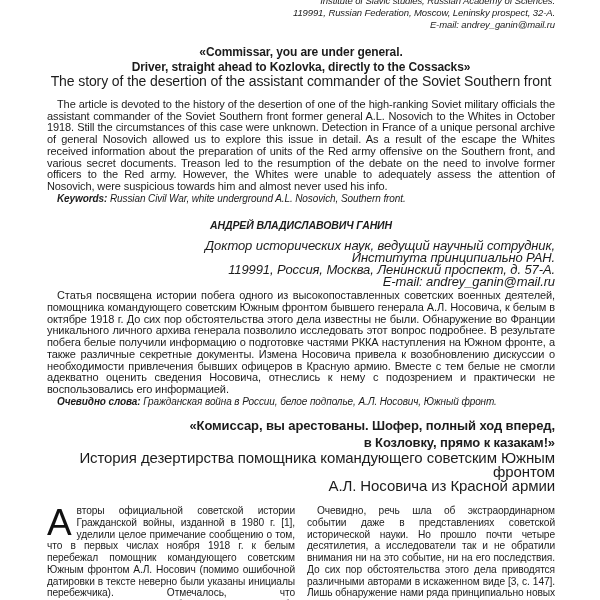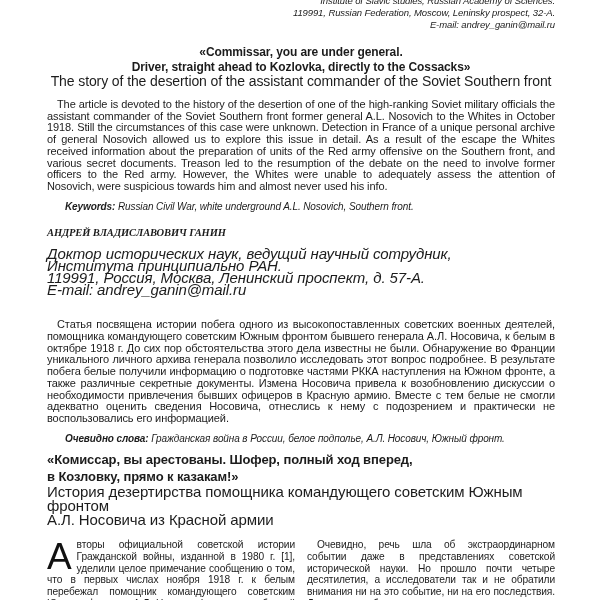--- a/index.html
+++ b/index.html
@@ -40,48 +40,47 @@
   }
   
   p.abstract {
     margin: 11px 0 0 0;
     text-align: justify;
     text-indent: 10px;
     font-size: 11px;
     line-height: 11.7px;
   }
   p.keywords {
-    margin: 8px;
+    margin: 0;
     text-align: left;
     text-indent: 10px;
     font-style: italic;
     font-size: 10px;
     line-height: 11.7px;
   }
   .kw-label { font-weight: bold; font-style: italic; }
   
   .author-name {
     margin-top: 15px;
-    text-align: left;
+    text-align: center;
     font-weight: bold;
     font-style: italic;
     font-size: 10.5px;
     line-height: 12px;
-    font-family: Liberation Serif, serif;
   }
   .affil-ru {
     margin-top: 9px;
-    text-align: left;
+    text-align: right;
     font-style: italic;
-    font-size: 15px;
+    font-size: 13px;
     line-height: 12px;
   }
-  .abstract.ru { margin-top: 23px; }
+  .abstract.ru { margin-top: 2px; }
   
-  .title-ru { margin-top: 4px; text-align: left; }
+  .title-ru { margin-top: 11px; text-align: right; }
   .title-ru .t-bold {
     font-weight: bold;
     font-size: 13px;
     line-height: 16.5px;
   }
   .title-ru .t-sub {
     font-size: 15px;
     line-height: 14px;
   }
   

